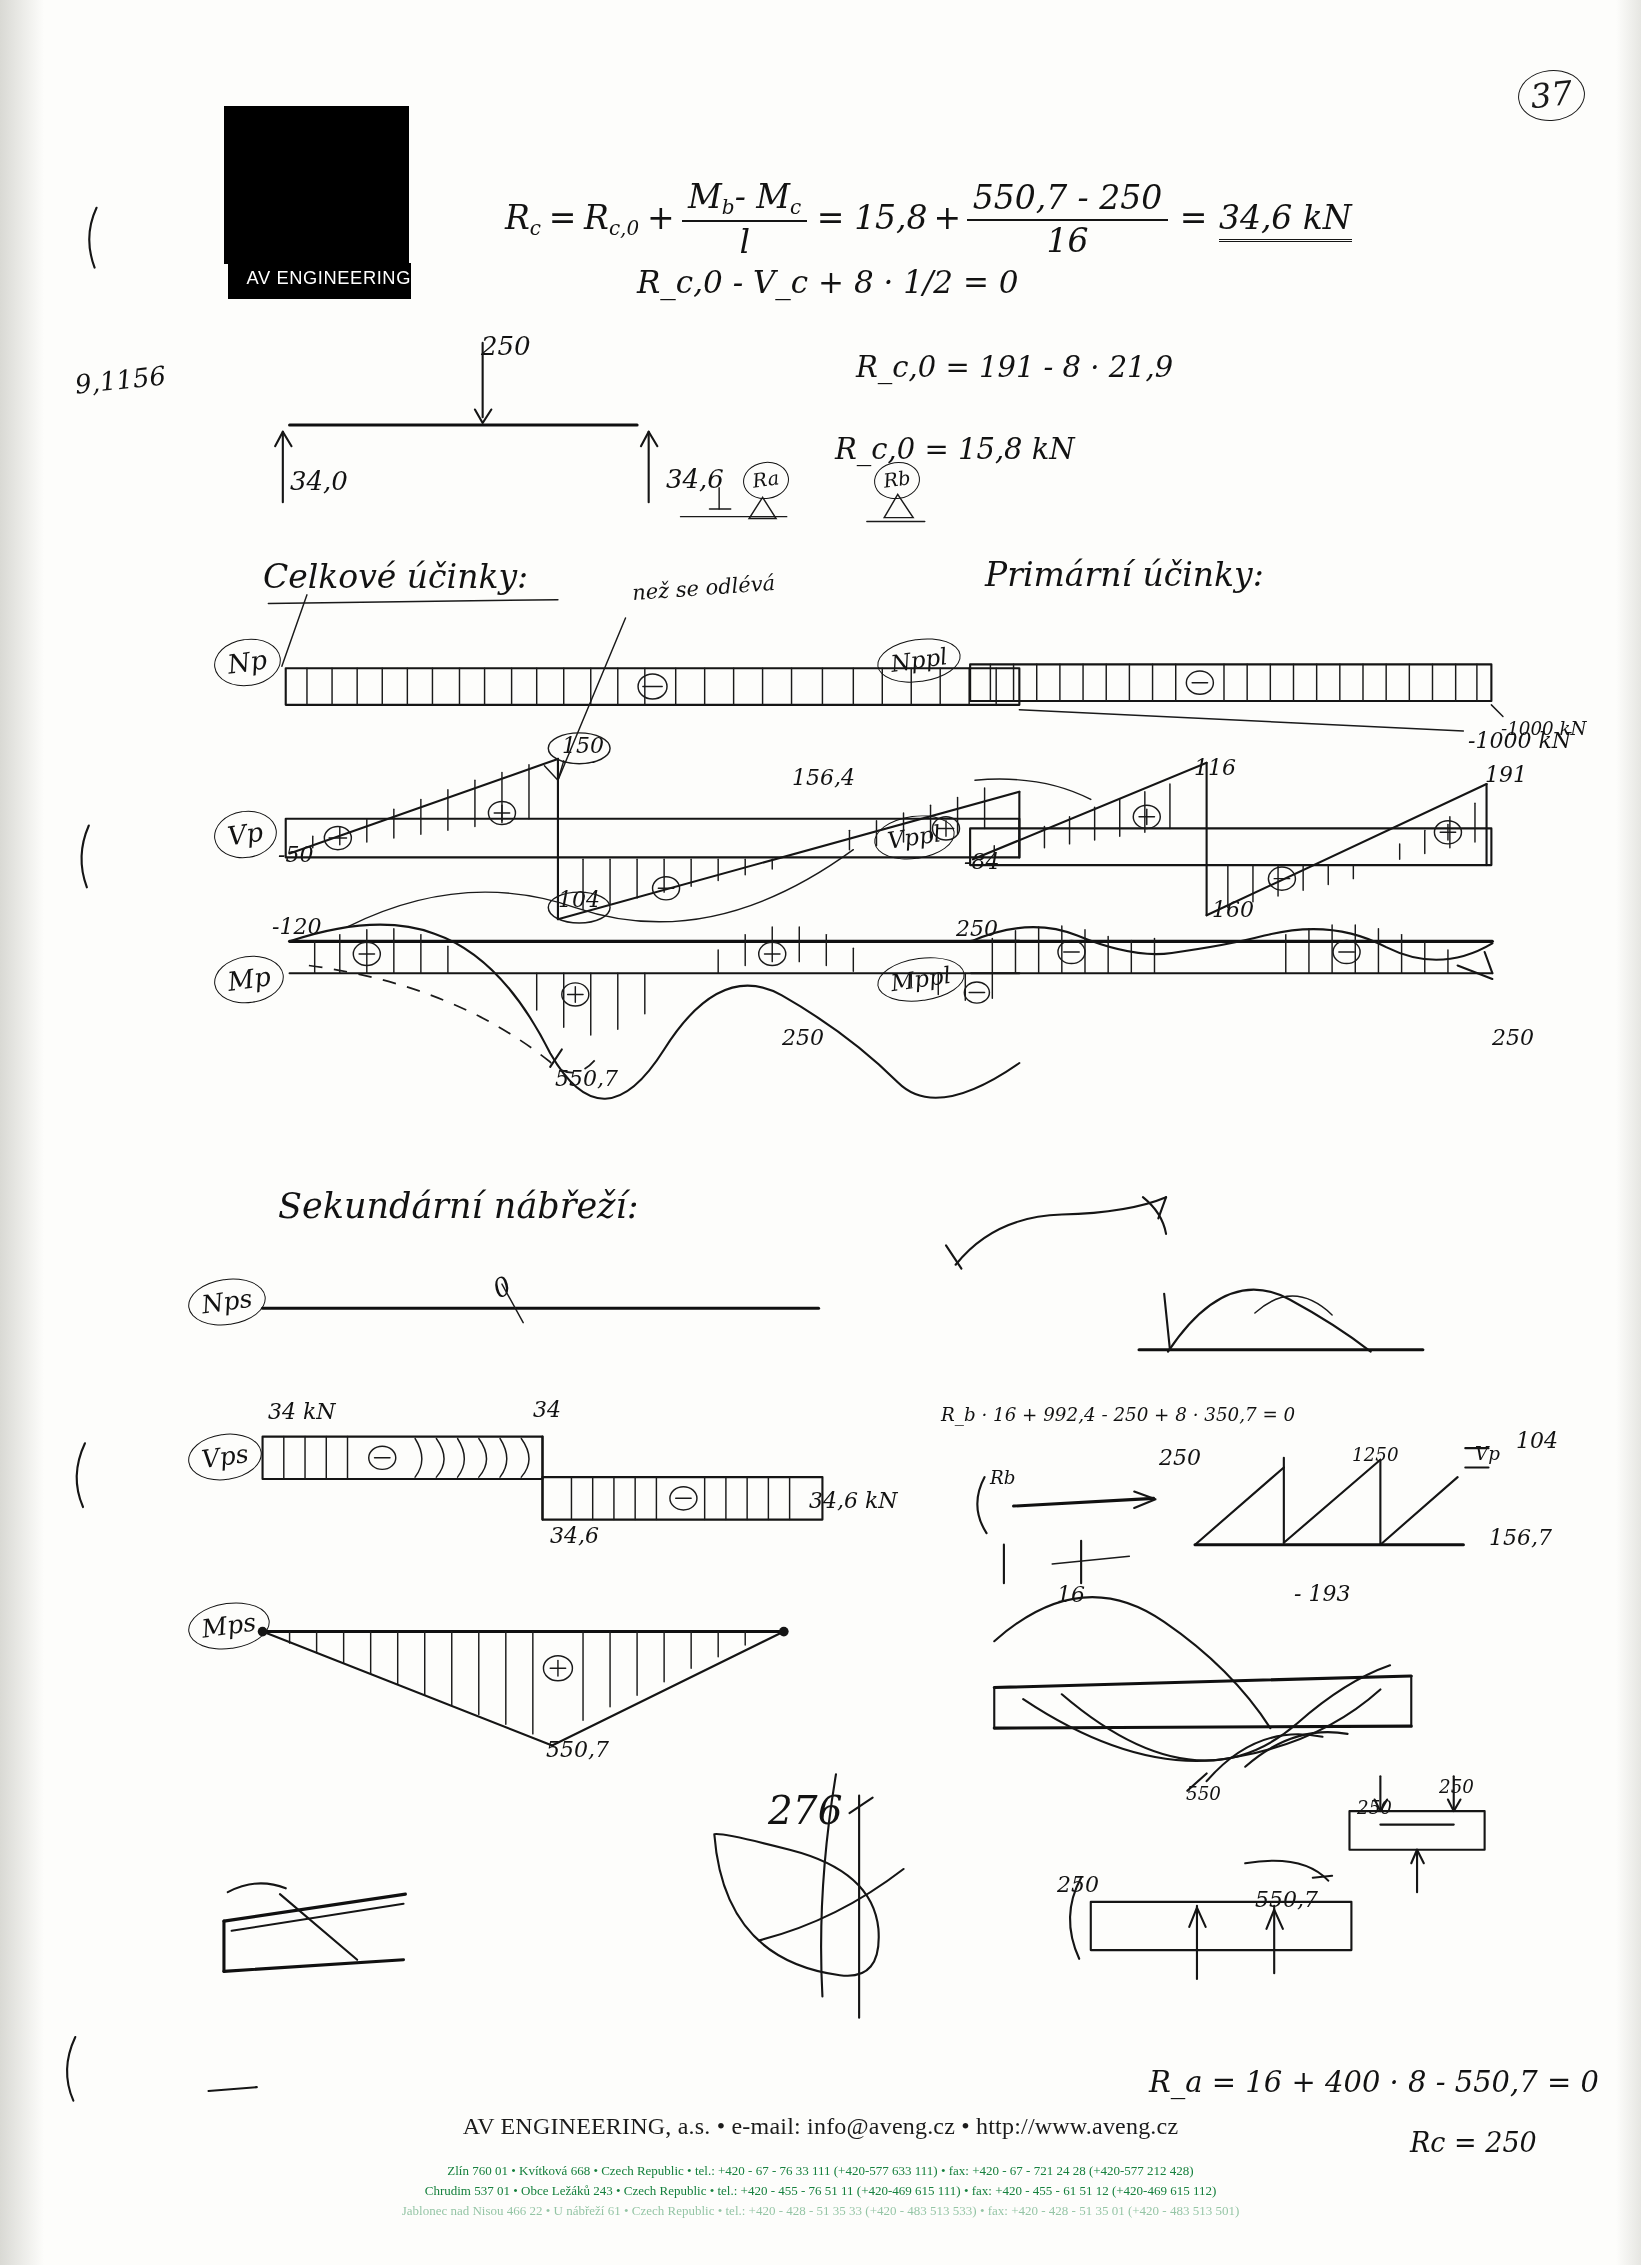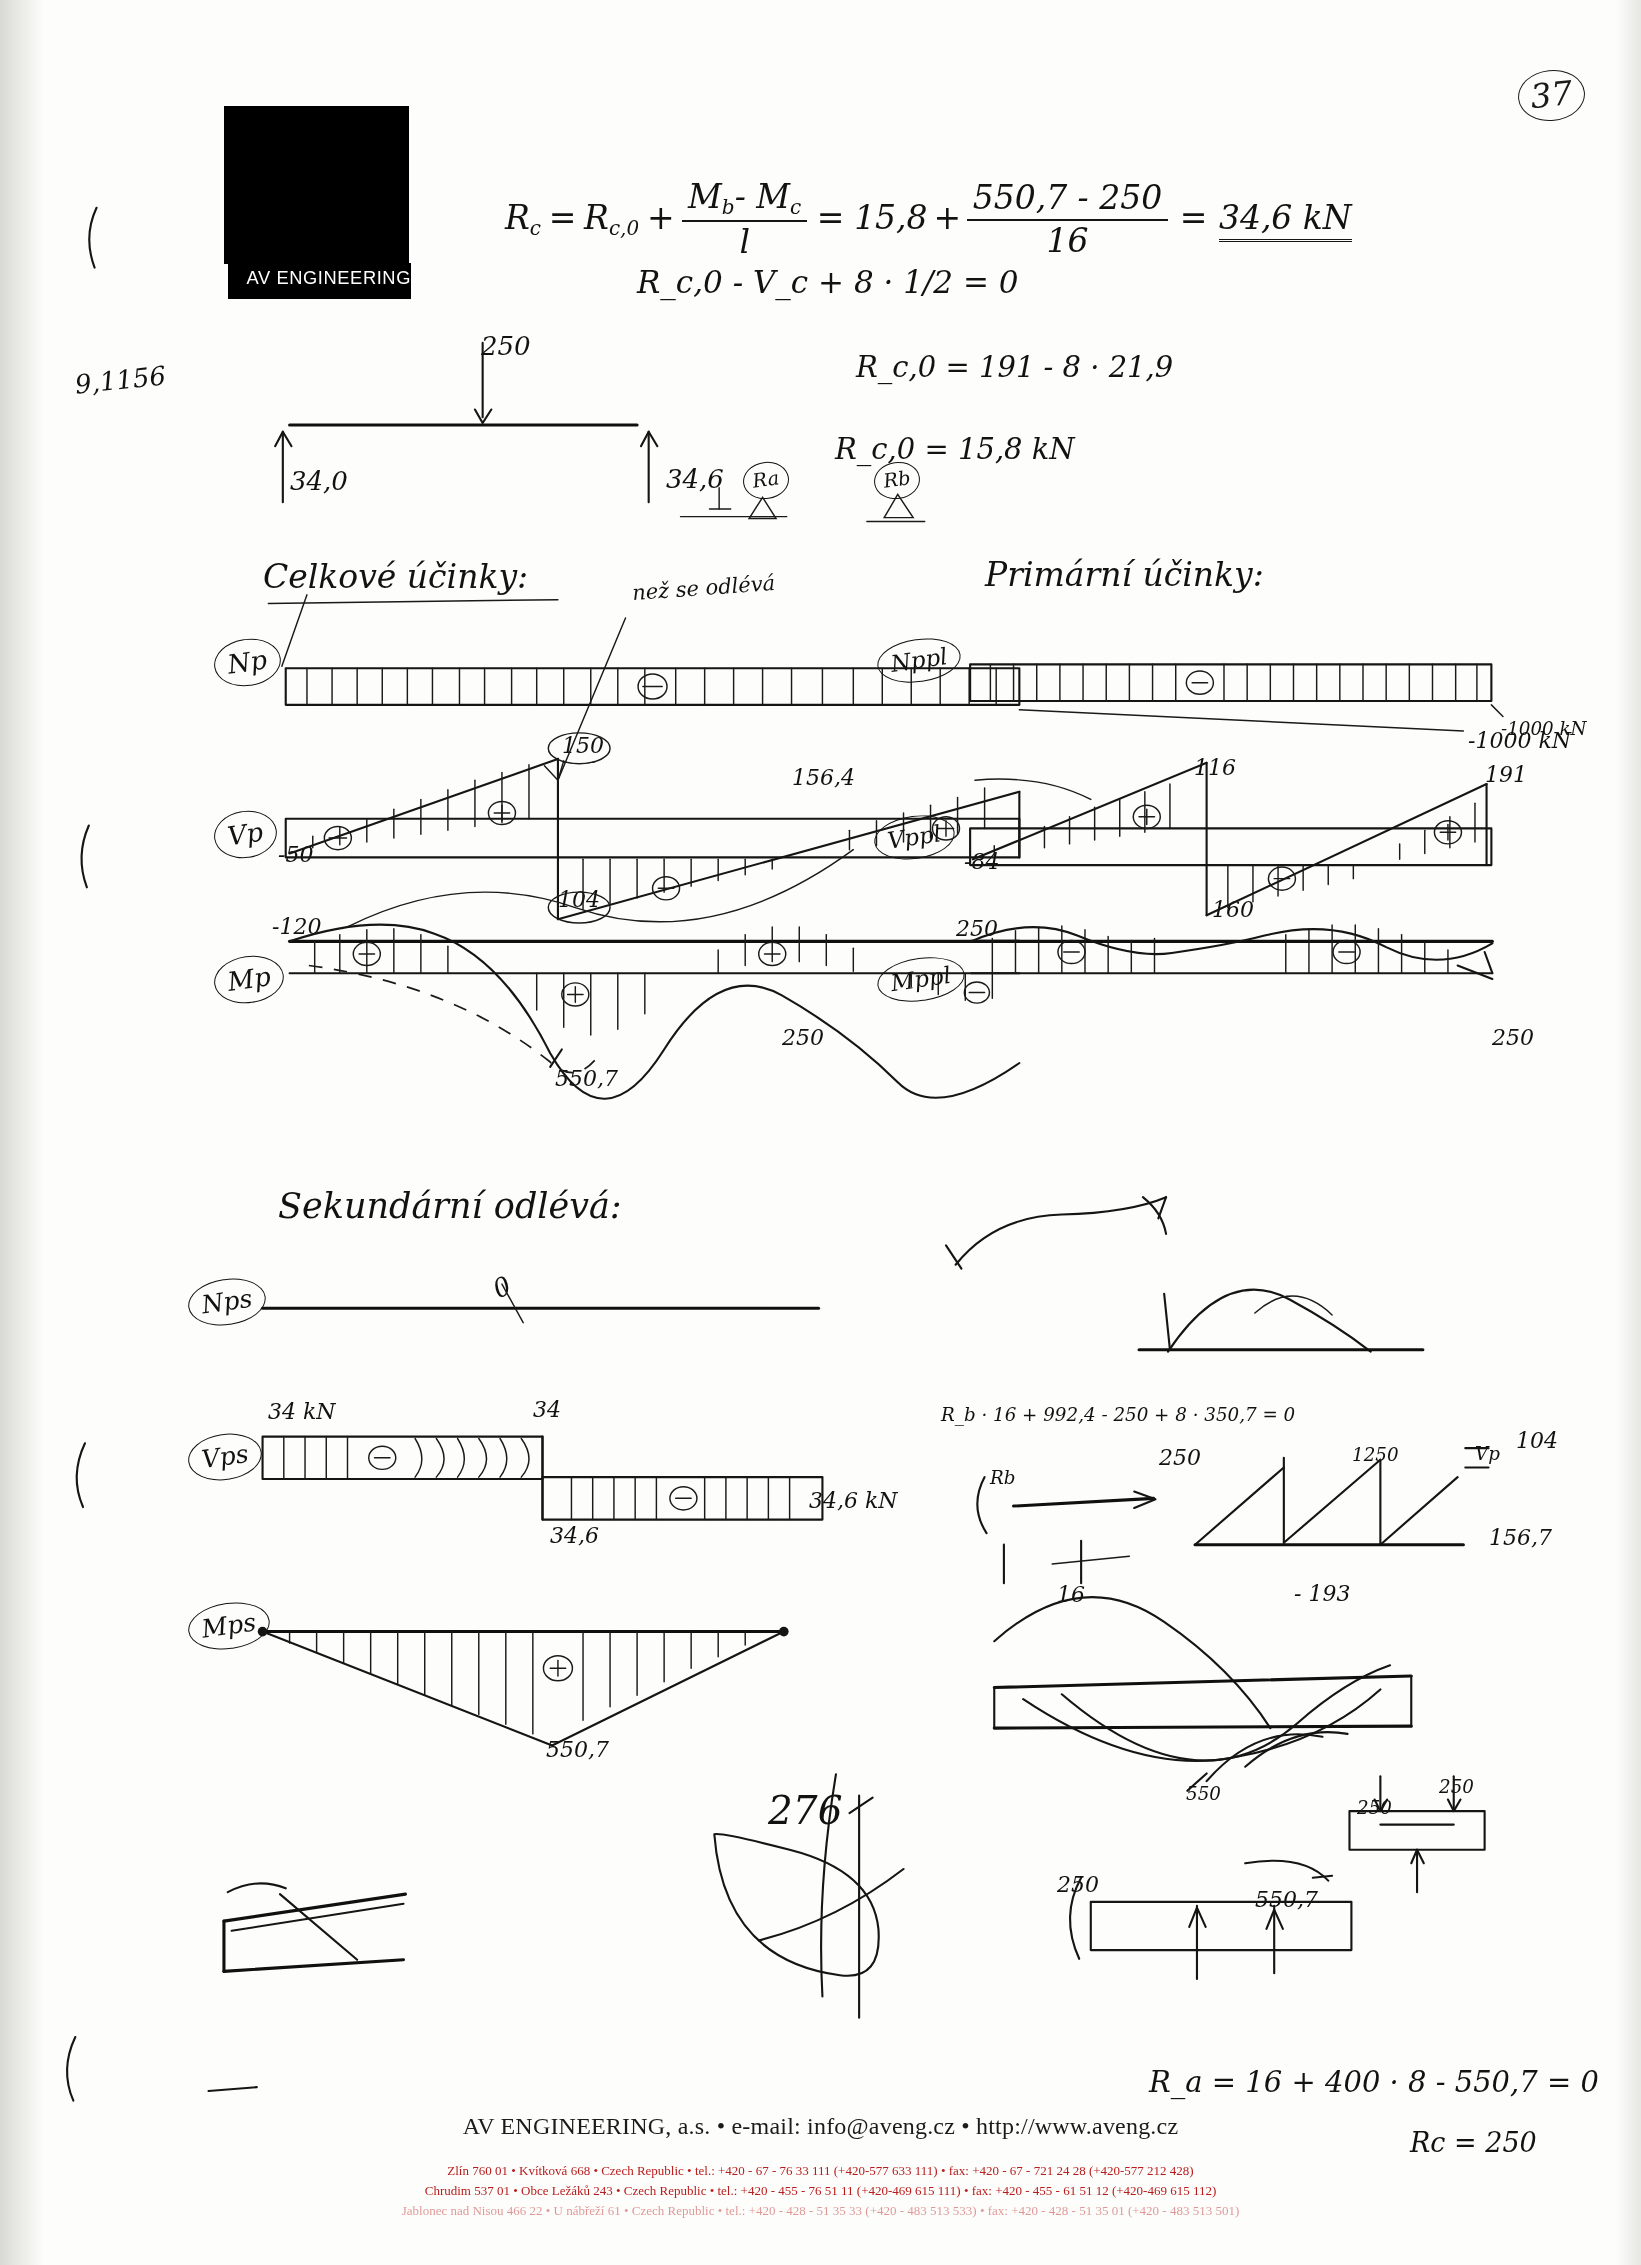--- a/index.html
+++ b/index.html
@@ -99,21 +99,21 @@
     letter-spacing: 0.2px;
   }
   .footer-lines {
     position: absolute;
     left: 0;
     top: 2161px;
     width: 100%;
     text-align: center;
     font-family: "Liberation Serif", serif;
     font-size: 13px;
-    color: #b91c1c;
+    color: #15803d;
     line-height: 1.55;
   }
   .footer-lines div:last-child {
     opacity: 0.45;
   }
   .f2 { font-size: 26px; }
   .f3 { font-size: 22px; }
   .f4 { font-size: 18.3px; }
   .label-circ {
     position: absolute;
@@ -184,21 +184,21 @@
 
   <div class="ink hand f2" style="left:481px; top:333px;">250</div>
   <div class="ink hand f2" style="left:290px; top:468px;">34,0</div>
   <div class="ink hand f2" style="left:666px; top:466px;">34,6</div>
   <div class="label-circ" style="left:743px; top:462px; font-size:19.3px; padding:4.8px 8.7px 6.8px 8.7px;">Ra</div>
   <div class="label-circ" style="left:874px; top:462px; font-size:19.3px; padding:4.8px 8.7px 6.8px 8.7px;">Rb</div>
 
   <div class="ink hand" style="left:263px; top:560px; font-size:33px;">Celkové účinky:</div>
   <div class="ink hand" style="left:985px; top:558px; font-size:33px;">Primární účinky:</div>
   <div class="ink hand" style="left:632px; top:577px; font-size:21px; transform:rotate(-4deg);">než se odlévá</div>
-  <div class="ink hand" style="left:278px; top:1188px; font-size:35px;">Sekundární odlévá:</div>
+  <div class="ink hand" style="left:278px; top:1188px; font-size:35px;">Sekundární nábřeží:</div>
 
   <div class="label-circ" style="left:214px; top:639px;">Np</div>
   <div class="ink hand f3" style="left:1468px; top:729px;">-1000 kN</div>
 
   <div class="label-circ" style="left:214px; top:811px;">Vp</div>
   <div class="ink hand f3" style="left:278px; top:843px;">-50</div>
   <div class="ink hand f3" style="left:562px; top:734px;">150</div>
   <div class="ink hand f3" style="left:558px; top:888px;">104</div>
   <div class="ink hand f3" style="left:792px; top:766px;">156,4</div>
 

